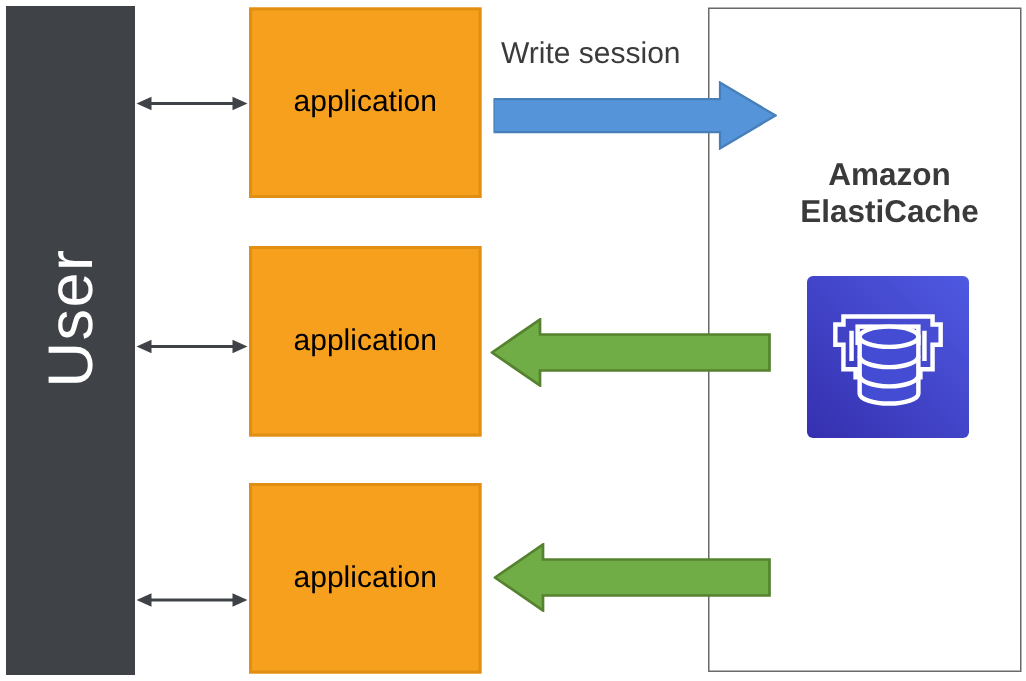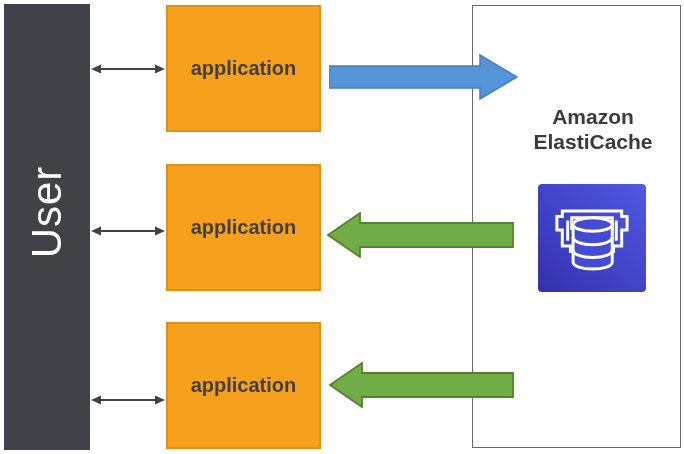--- a/index.html
+++ b/index.html
@@ -18,21 +18,21 @@
   }
   
   .app-box{
     position:absolute;left:166px;width:155px;height:127px;
     background:#F6A01E;border:2px solid #E18F12;box-sizing:border-box;
     display:flex;align-items:center;justify-content:center;
   }
   .app-box.a1{top:5px;}
   .app-box.a2{top:164px;}
   .app-box.a3{top:322px;}
-  .app-label{color:#404040;font-size:20px;font-weight:700;}
+  .app-label{color:#000000;font-size:20px;font-weight:400;}
   
   .cache-box{
     position:absolute;left:472px;top:5px;width:209px;height:443px;
     background:#ffffff;border:1px solid #696969;box-sizing:border-box;z-index:1;
   }
   .cache-title{
     position:absolute;left:493px;top:104px;width:200px;z-index:3;
     text-align:center;color:#3A3A3A;font-size:21px;font-weight:bold;line-height:25px;
   }
   .cache-icon{position:absolute;left:538px;top:184px;width:108px;height:108px;z-index:3;}
@@ -114,20 +114,21 @@
     <line x1="8" y1="9" x2="68" y2="9" stroke="#3F4347" stroke-width="2"></line>
     <polygon points="1,9 11,4.5 11,13.5" fill="#3F4347"></polygon>
     <polygon points="75,9 65,4.5 65,13.5" fill="#3F4347"></polygon>
   </svg>
   <svg class="link-arrow l3" viewBox="0 0 76 18" aria-hidden="true">
     <line x1="8" y1="9" x2="68" y2="9" stroke="#3F4347" stroke-width="2"></line>
     <polygon points="1,9 11,4.5 11,13.5" fill="#3F4347"></polygon>
     <polygon points="75,9 65,4.5 65,13.5" fill="#3F4347"></polygon>
   </svg>
 
+  <div class="flow-label write-label">Write session</div>
 
   <svg class="big-arrow blue-arrow" width="189" height="46" viewBox="0 0 189 46" aria-hidden="true">
     <polygon points="0,12 151,12 151,1 188,23 151,45 151,34 0,34" fill="#5594D8" stroke="#467FB9" stroke-width="1.5"></polygon>
   </svg>
 
   <svg class="big-arrow green-arrow-1" width="187" height="46" viewBox="0 0 187 46" aria-hidden="true">
     <polygon points="1,23 33,1 33,11 186,11 186,35 33,35 33,45" fill="#71AD47" stroke="#55822F" stroke-width="1.8"></polygon>
   </svg>
   <svg class="big-arrow green-arrow-2" width="185" height="46" viewBox="0 0 185 46" aria-hidden="true">
     <polygon points="1,23 33,1 33,11 184,11 184,35 33,35 33,45" fill="#71AD47" stroke="#55822F" stroke-width="1.8"></polygon>

